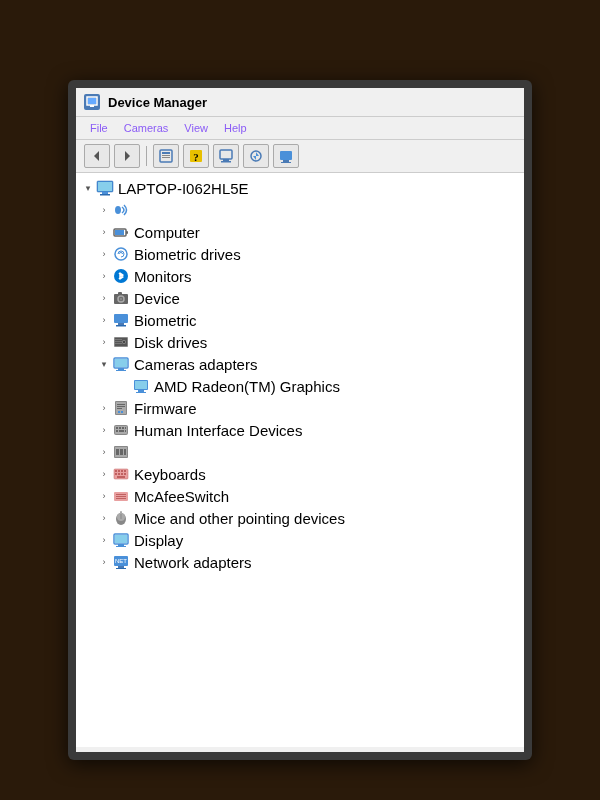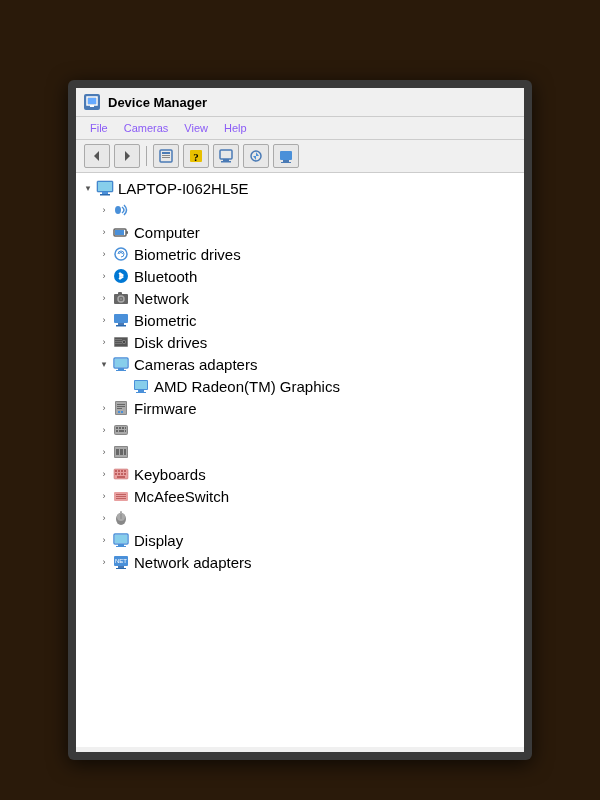--- a/index.html
+++ b/index.html
@@ -283,34 +283,34 @@
       </div>
 
       <div class="tree-item indent-1">
         <div class="expander">›</div>
         <div class="item-icon">
           <svg width="16" height="16" viewBox="0 0 16 16">
             <circle cx="8" cy="8" r="7" fill="#0078d4"></circle>
             <path d="M6,5 L10,9 L7,11 L7,5 L10,7 L6,11" stroke="white" stroke-width="1.5" fill="none" stroke-linejoin="round"></path>
           </svg>
         </div>
-        <span class="item-label">Bluetooth</span>
+        <span class="item-label">Monitors</span>
       </div>
 
       <div class="tree-item indent-1">
         <div class="expander">›</div>
         <div class="item-icon">
           <svg width="16" height="16" viewBox="0 0 16 16">
             <rect x="1" y="4" width="14" height="10" rx="1" fill="#666"></rect>
             <circle cx="8" cy="9" r="3" fill="none" stroke="#aaa" stroke-width="1.5"></circle>
             <circle cx="8" cy="9" r="1.5" fill="#888"></circle>
             <rect x="5" y="2" width="4" height="3" rx="1" fill="#666"></rect>
           </svg>
         </div>
-        <span class="item-label">Network</span>
+        <span class="item-label">Device</span>
       </div>
 
       <div class="tree-item indent-1">
         <div class="expander">›</div>
         <div class="item-icon">
           <svg width="16" height="14" viewBox="0 0 16 14">
             <rect x="1" y="1" width="14" height="9" rx="1" fill="#4a90d9"></rect>
             <rect x="5" y="10" width="6" height="2" fill="#4a7ab5"></rect>
             <rect x="3" y="12" width="10" height="1.5" fill="#2a6ab0"></rect>
           </svg>
@@ -384,20 +384,21 @@
             <rect x="2" y="4" width="12" height="8" rx="1" fill="#aaa"></rect>
             <rect x="3" y="5" width="2" height="2" fill="#666"></rect>
             <rect x="6" y="5" width="2" height="2" fill="#666"></rect>
             <rect x="9" y="5" width="2" height="2" fill="#666"></rect>
             <rect x="12" y="5" width="1" height="2" fill="#666"></rect>
             <rect x="3" y="8" width="2" height="2" fill="#666"></rect>
             <rect x="6" y="8" width="5" height="2" fill="#666"></rect>
             <rect x="12" y="8" width="1" height="2" fill="#666"></rect>
           </svg>
         </div>
+        <span class="item-label">Human Interface Devices</span>
       </div>
 
       <div class="tree-item indent-1">
         <div class="expander">›</div>
         <div class="item-icon">
           <svg width="16" height="14" viewBox="0 0 16 14">
             <rect x="1" y="1" width="14" height="12" rx="1" fill="#888"></rect>
             <rect x="2" y="2" width="12" height="10" fill="#aaa"></rect>
             <rect x="3" y="4" width="3" height="6" fill="#666"></rect>
             <rect x="7" y="4" width="3" height="6" fill="#666"></rect>
@@ -441,20 +442,21 @@
       <div class="tree-item indent-1">
         <div class="expander">›</div>
         <div class="item-icon">
           <svg width="12" height="16" viewBox="0 0 12 16">
             <ellipse cx="6" cy="9" rx="5" ry="6" fill="#888"></ellipse>
             <ellipse cx="6" cy="7" rx="4" ry="4" fill="#aaa"></ellipse>
             <line x1="6" y1="4" x2="6" y2="9" stroke="#888" stroke-width="1"></line>
             <rect x="5" y="1" width="2" height="3" rx="1" fill="#aaa"></rect>
           </svg>
         </div>
+        <span class="item-label">Mice and other pointing devices</span>
       </div>
 
       <div class="tree-item indent-1">
         <div class="expander">›</div>
         <div class="item-icon">
           <svg width="16" height="14" viewBox="0 0 16 14">
             <rect x="1" y="1" width="14" height="10" rx="1" fill="none" stroke="#4a90d9" stroke-width="1.5"></rect>
             <rect x="2" y="2" width="12" height="8" fill="#87ceeb"></rect>
             <rect x="5" y="11" width="6" height="2" fill="#4a90d9"></rect>
             <rect x="3" y="13" width="10" height="1" fill="#4a90d9"></rect>

